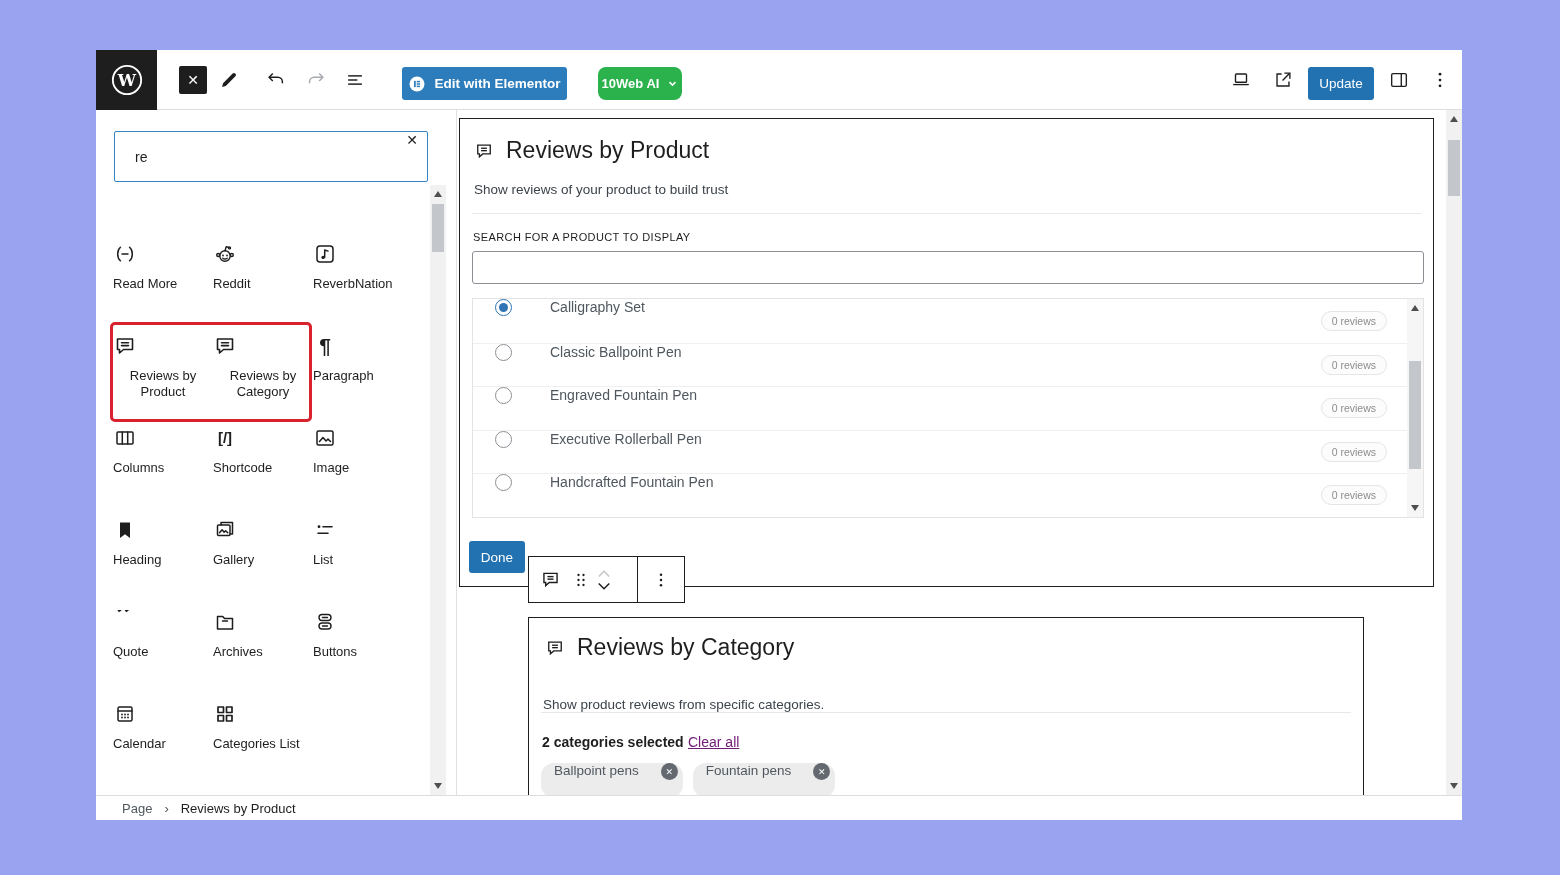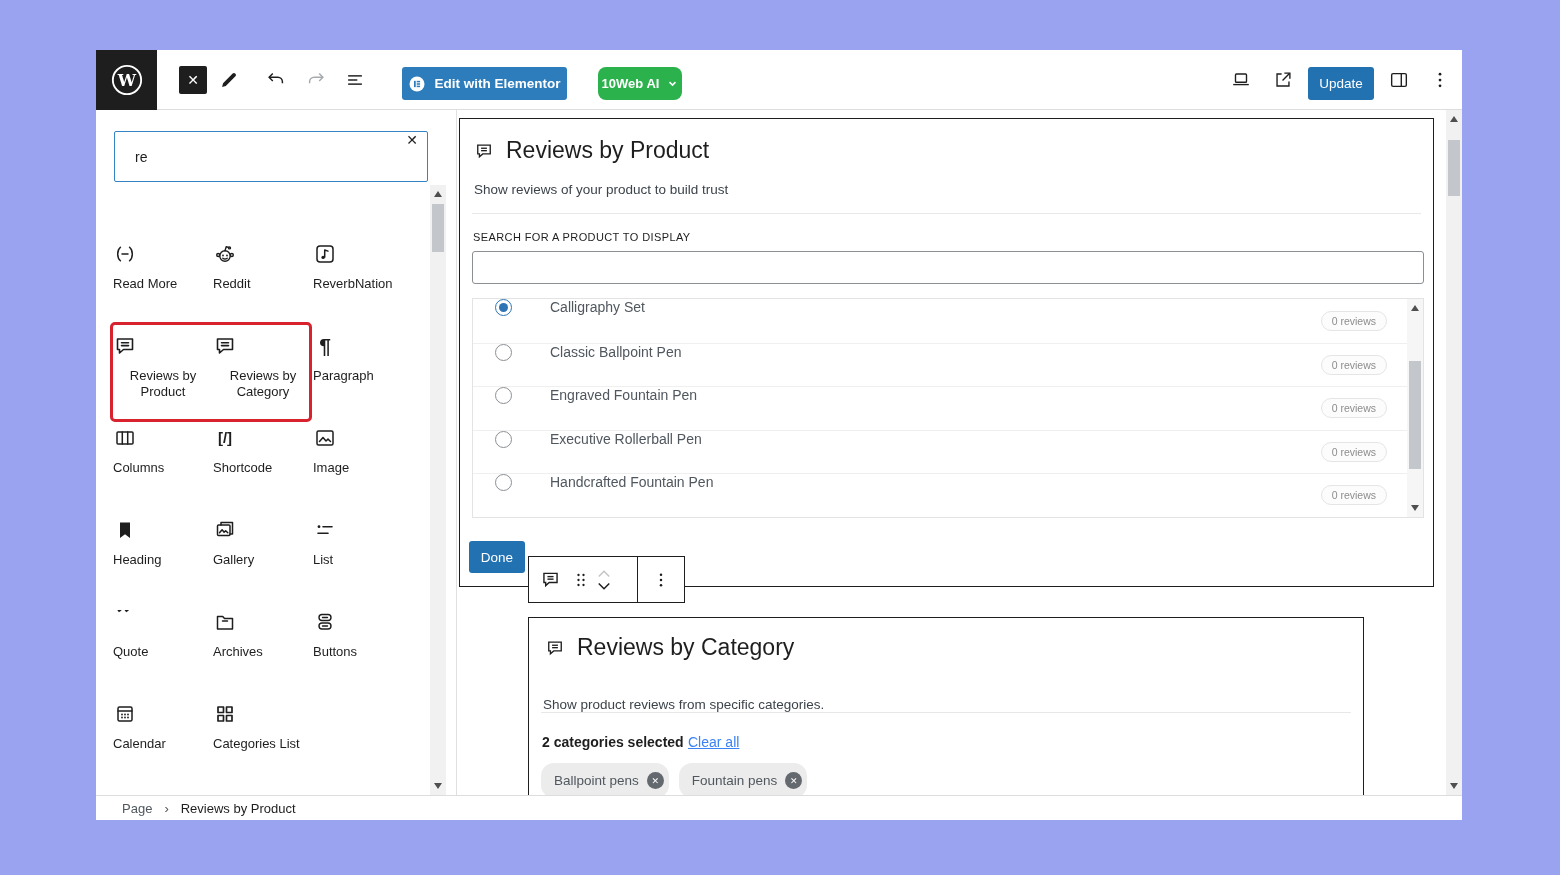--- a/index.html
+++ b/index.html
@@ -69,23 +69,23 @@
 
   
   .block-toolbar { position:absolute; left:71px; top:446px; width:157px; height:47px; background:#fff; border:1px solid #1e1e1e; display:flex; z-index:6; }
   .bt-group1 { width:109px; display:flex; align-items:center; border-right:1px solid #1e1e1e; }
   .bt-item { display:flex; align-items:center; justify-content:center; cursor:pointer; }
   .bt-movers { display:flex; flex-direction:column; align-items:center; margin-left:4px; }
   .bt-group2 { flex:1; display:flex; align-items:center; justify-content:center; cursor:pointer; }
 
   
   .sel-text { position:absolute; left:13px; top:116px; font-size:14px; font-weight:bold; color:#1e1e1e; }
-  .clear-all { position:absolute; left:159px; top:116px; font-size:14px; color:#3b82f6; text-decoration:underline; cursor:pointer; }
+  .clear-all { position:absolute; left:159px; top:116px; font-size:14px; color:#701a75; text-decoration:underline; cursor:pointer; }
   .tag-row { position:absolute; left:12px; top:145px; display:flex; gap:10px; }
-  .tag { display:inline-flex; align-items:center; gap:8px; height:35px; background:#ececec; border-radius:13px; padding:0 5px 0 13px; font-size:13.5px; color:#50575e; }
+  .tag { display:inline-flex; gap:22px; height:35px; background:#ececec; border-radius:13px; padding:0 5px 0 13px; font-size:13.5px; color:#50575e; }
   .tag-x { width:17px; height:17px; border-radius:50%; background:#63696f; color:#fff; font-size:9px; display:flex; align-items:center; justify-content:center; cursor:pointer; }
 
   svg { display:block; }
 </style>
 </head>
 <body>
 
 <div class="desktop">
   <div class="window">
 

